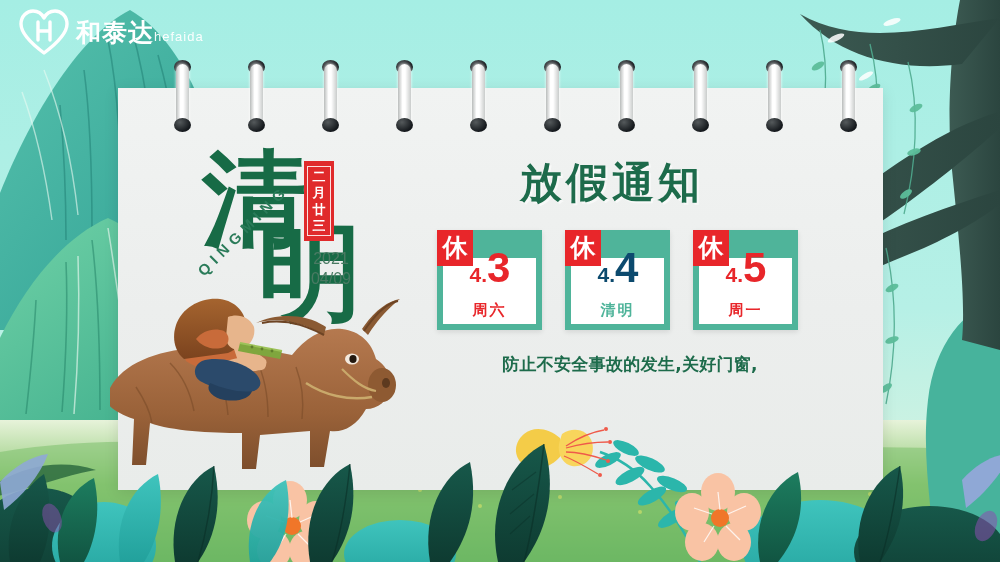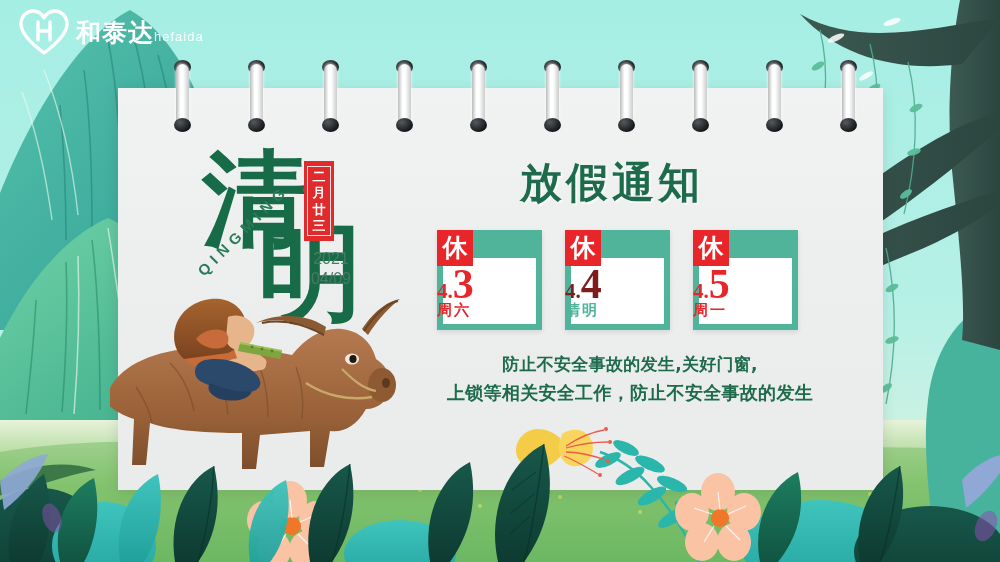--- a/index.html
+++ b/index.html
@@ -83,29 +83,29 @@
   }
 
   
   .cards { position:absolute; left:437px; top:230px; display:flex; gap:23px; z-index:20; }
   .dcard { width:105px; height:100px; background:#4fb49a; position:relative;
            box-shadow:0 2px 5px rgba(0,0,0,.10); }
   .dcard .sheet { position:absolute; left:6px; top:28px; right:6px; bottom:6px; background:#ffffff; }
   .badge { position:absolute; left:0; top:0; width:36px; height:36px; background:#e8262a;
            color:#fff; font-size:25px; font-weight:bold; line-height:36px; text-align:center;
            font-family:"DejaVu Sans","Liberation Sans",sans-serif; z-index:2; }
-  .dnum { position:absolute; left:0; right:0; top:30px; 
-          font-family:Liberation Serif, serif; }
+  .dnum { position:absolute; left:0; right:0; top:14px; text-align:center;
+          font-family:Liberation Sans, sans-serif; }
   .dnum .mo { font-size:21px; font-weight:bold; vertical-align:baseline; }
   .dnum .dy { font-size:42px; font-weight:bold; letter-spacing:-1px; }
-  .dlbl { position:absolute; left:0; right:0; bottom:10px; text-align:left;
+  .dlbl { position:absolute; left:0; right:0; bottom:10px; text-align:center;
           font-size:15px; font-weight:bold; letter-spacing:2px;
           font-family:"DejaVu Sans","Liberation Sans",sans-serif; }
   .red   { color:#e8262a; }
-  .black { color:#7f1d1d; }
+  .black { color:#0c4a6e; }
   .teal  { color:#4fb49a; }
 
   
   .body-lines { position:absolute; left:395px; top:350px; width:470px; text-align:center; z-index:20; }
   .bline { font-size:17px; font-weight:bold; line-height:1.65; letter-spacing:.3px;
            font-family:"DejaVu Sans","Liberation Sans",sans-serif; }
   .bline.l1 { color:#e8262a; }
   .bline.l2, .bline.l3 { color:#1d6b4b; }
   .bline.l3 { font-size:18px; }
 
@@ -348,21 +348,20 @@
       <div class="dcard">
         <div class="sheet"></div>
         <div class="badge">休</div>
         <div class="dnum red"><span class="mo">4.</span><span class="dy">5</span></div>
         <div class="dlbl red">周一</div>
       </div>
     </div>
 
   <div class="body-lines">
     <div class="bline l2">防止不安全事故的发生,关好门窗,</div>
-    <div class="bline l3">上锁等相关安全工作，防止不安全事故的发生</div>
   </div>
 
   <svg class="illus" viewBox="0 0 300 240">
     <defs>
       <linearGradient id="oxG" x1="0" y1="0" x2="0" y2="1">
         <stop offset="0%" stop-color="#b5794f"></stop>
           <stop offset="60%" stop-color="#9a6239"></stop>
         <stop offset="100%" stop-color="#7d4e2c"></stop>
       </linearGradient>
       <linearGradient id="hairG" x1="0" y1="0" x2="0" y2="1">

